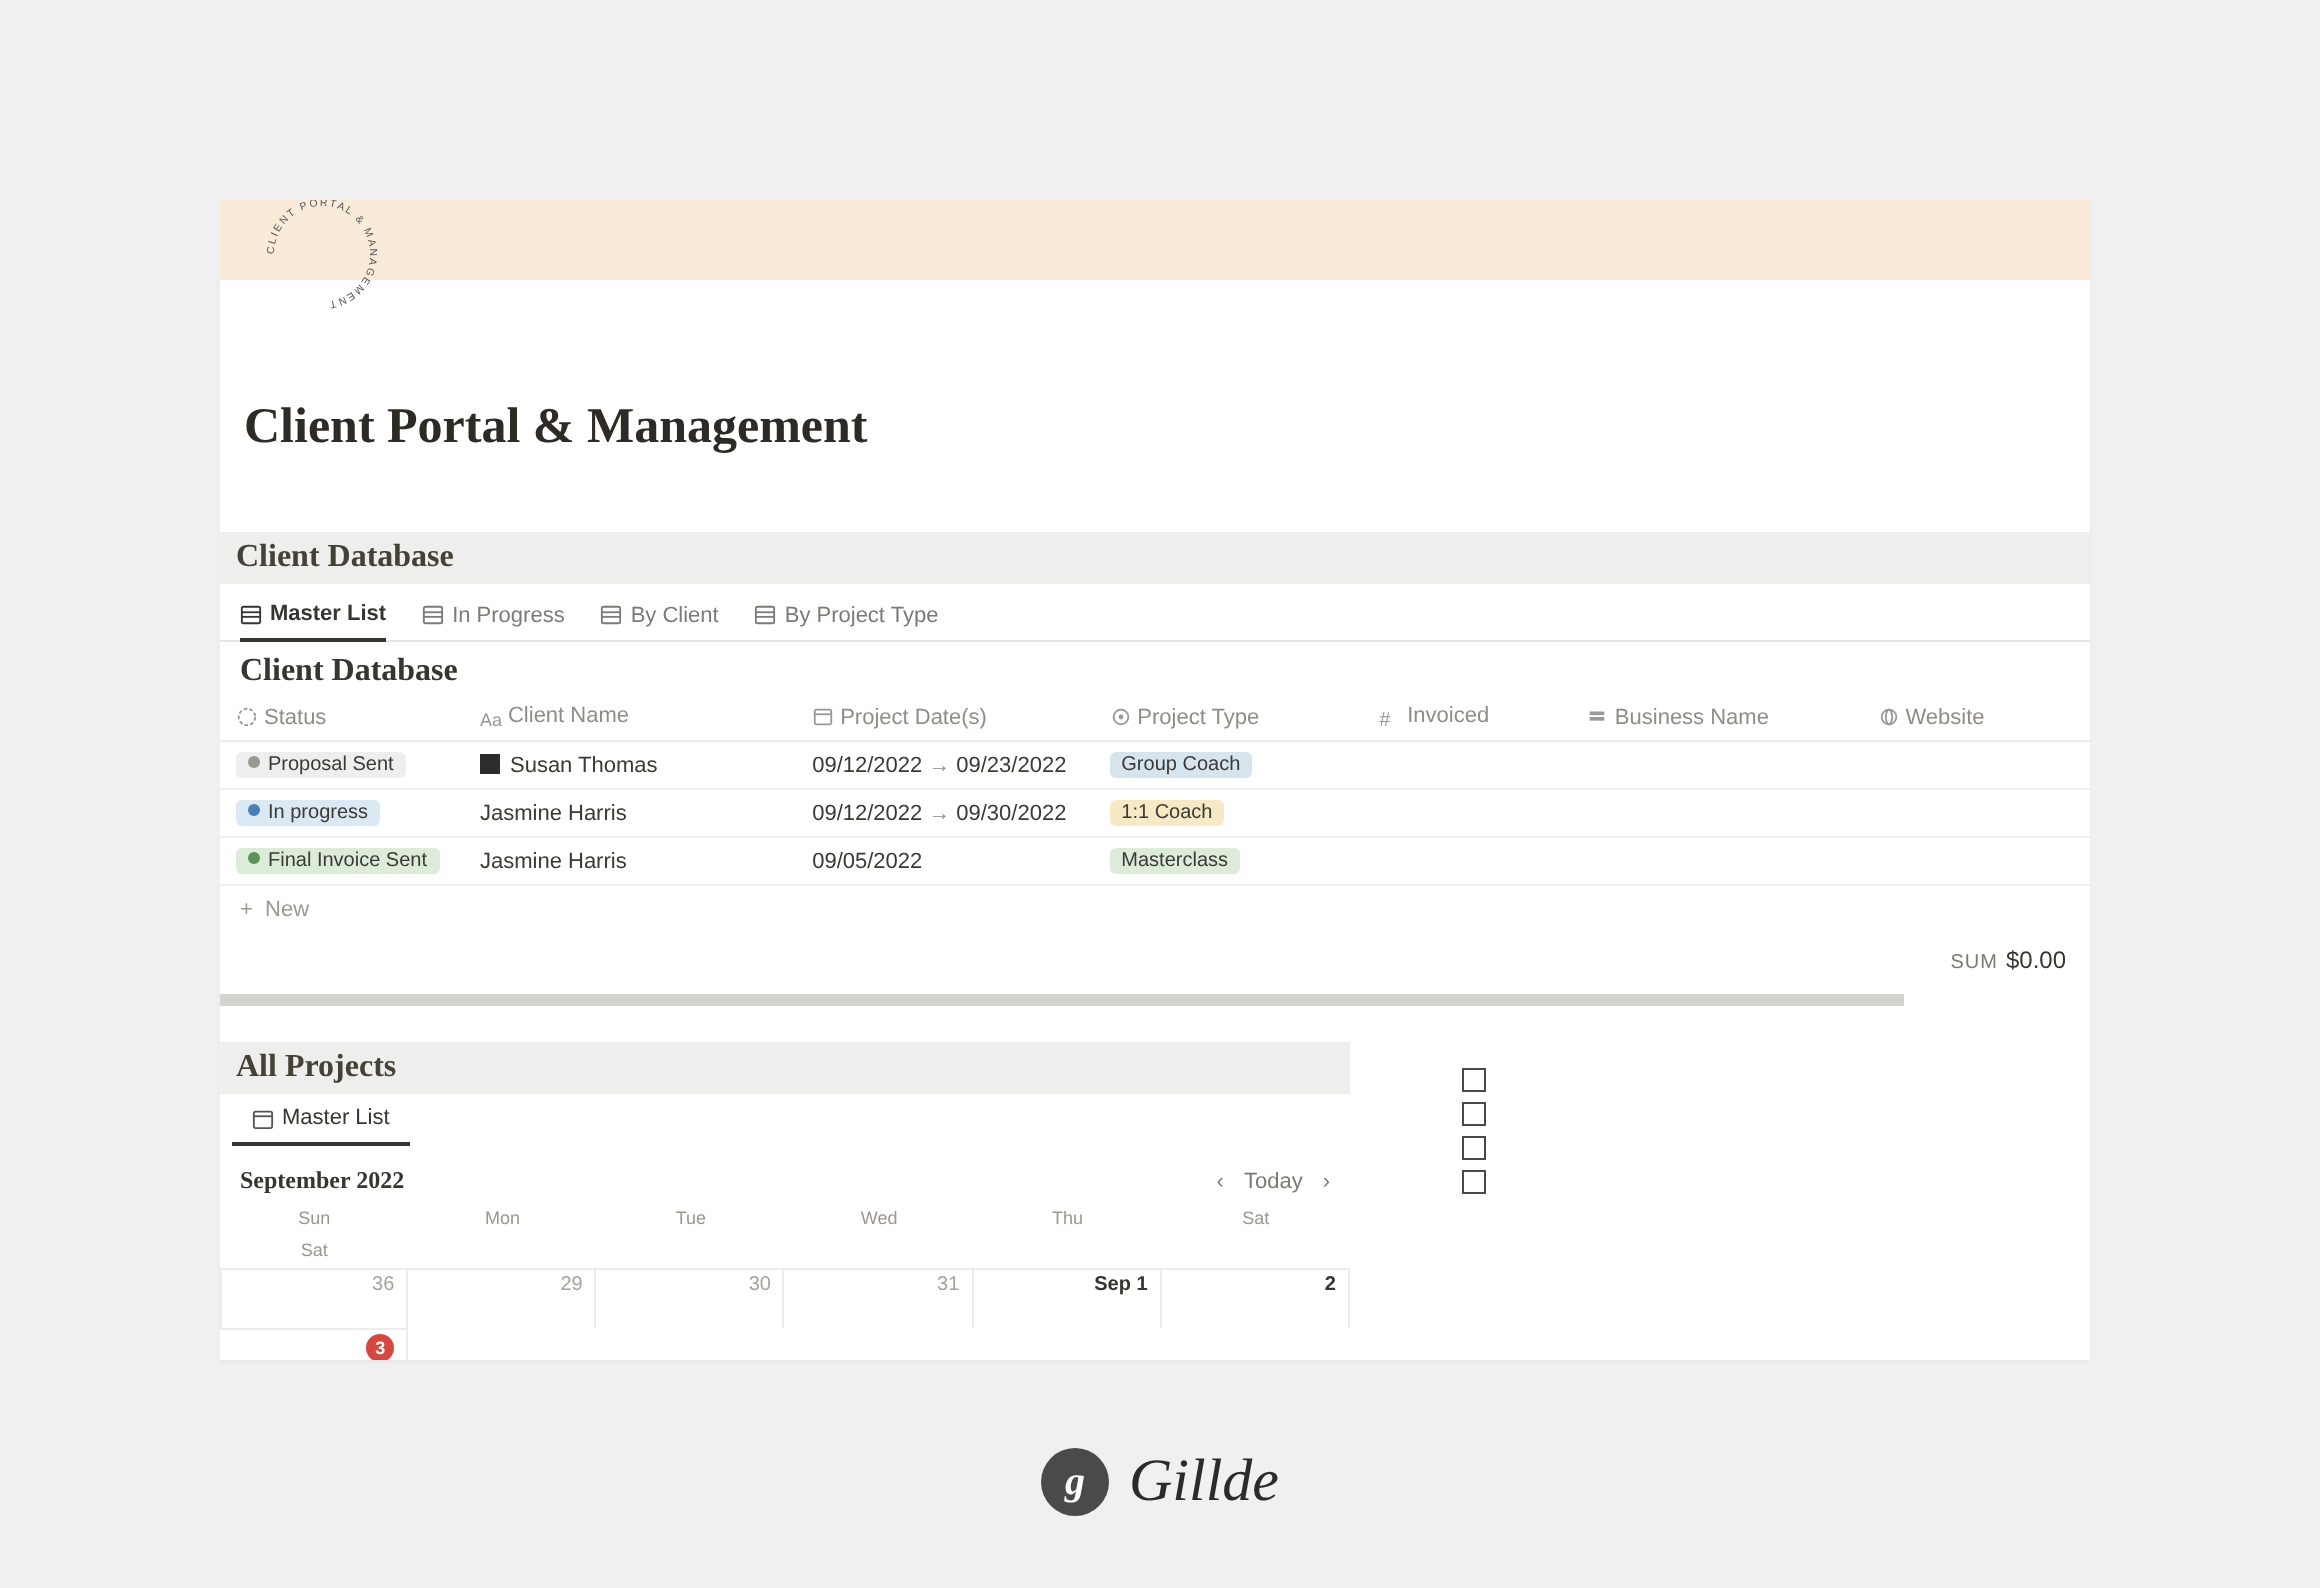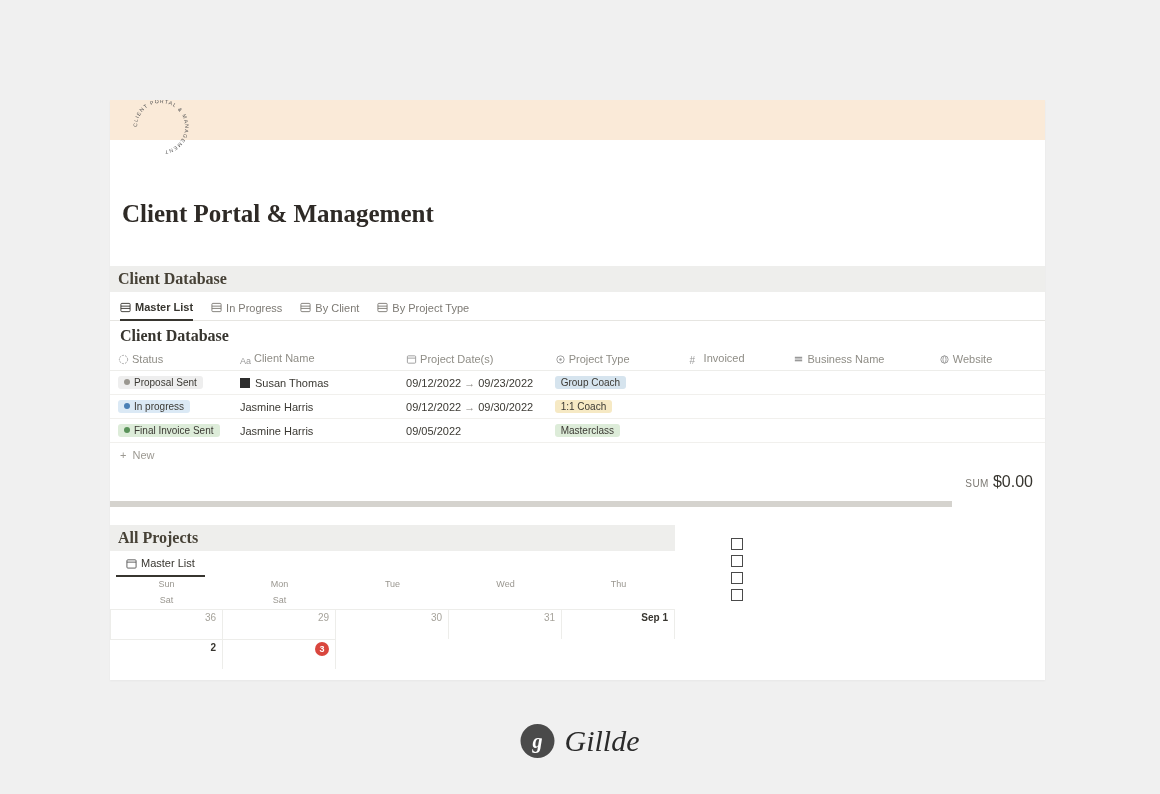--- a/index.html
+++ b/index.html
@@ -51,31 +51,31 @@
 table.db { width:100%; border-collapse:collapse; font-size:11px; }
 .db th { text-align:left; font-weight:400; color:#8f8d86; padding:5px 8px; border-bottom:1px solid #ededea; }
 .db th .hicon { width:11px; height:11px; vertical-align:-2px; margin-right:3px; display:inline-block; }
 .db td { padding:5px 8px; border-bottom:1px solid #f1f0ed; color:#3b3933; white-space:nowrap; }
 .tag { display:inline-block; padding:1px 6px; border-radius:3px; font-size:10px; }
 .dot { display:inline-block; width:6px; height:6px; border-radius:50%; margin-right:4px; vertical-align:1px; }
 .page-sq { display:inline-block; width:10px; height:10px; background:#2d2d2d; margin-right:5px; vertical-align:-1px; }
 .arrow { color:#8a8782; margin:0 3px; }
 .newrow { color:#9c9992; font-size:11px; padding:6px 10px; cursor:pointer; }
 .sumrow { text-align:right; font-size:10px; color:#7d7a74; padding:6px 12px 10px; letter-spacing:.5px; }
-.sumrow .amt { color:#37352f; font-size:16px; font-weight:500; margin-left:4px; letter-spacing:0; }
+.sumrow .amt { color:#37352f; font-size:12px; font-weight:500; margin-left:4px; letter-spacing:0; }
 .hscroll { height:6px; background:#d5d3ce; width:90%; margin-left:0; }
 .lower { display:flex; gap:50px; margin-top:18px; }
 .projects { width:565px; }
 .reminders { flex:1; padding-right:12px; }
 .view-tab { font-size:11px; color:#37352f; padding:6px 10px 6px; display:flex; gap:4px; align-items:center; border-bottom:2px solid #37352f; width:fit-content; margin-left:6px; }
 .cal-head { display:flex; justify-content:space-between; align-items:center; padding:10px 10px 4px; font-size:12px; }
 .cal-month { font-weight:700; font-family:Georgia,serif; }
 .cal-nav { display:flex; align-items:center; gap:10px; color:#7d7a74; font-size:11px; }
 .cal-nav span { cursor:pointer; }
-.cal-grid { display:grid; grid-template-columns:repeat(5,1fr); }
+.cal-grid { display:grid; grid-template-columns:repeat(6,1fr); }
 .dow { text-align:center; font-size:9px; color:#9a9790; padding:2px 0 4px; }
 .daycell { height:30px; border-top:1px solid #ededea; border-right:1px solid #ededea; text-align:right; padding:2px 6px; font-size:10px; color:#a6a39b; }
 .daycell:first-child { border-left:1px solid #ededea; }
 .daycell.cur { color:#37352f; font-weight:600; }
 .daycell .badge { display:inline-block; background:#d9463e; color:#fff; border-radius:50%; width:14px; height:14px; line-height:14px; text-align:center; font-size:9px; }
 .check { width:12px; height:12px; border:1.3px solid #4a4a4a; margin:5px 0; cursor:pointer; }
 .watermark { position:absolute; bottom:36px; left:50%; transform:translateX(-50%); display:flex; align-items:center; gap:10px; }
 .wm-circ { width:34px; height:34px; border-radius:50%; background:#4a4a4a; color:#fff; font-style:italic; font-family:Georgia,serif; font-size:20px; display:flex; align-items:center; justify-content:center; font-weight:700; }
 .wm-text { font-family:"Brush Script MT", cursive; font-size:30px; font-style:italic; color:#2b2b2b; }
 svg { display:block; }
@@ -214,20 +214,28 @@
       <div class="section-bar">All Projects</div>
       <div class="view-tab">
         <span class="tab-icon">
           <svg viewBox="0 0 12 12" width="11" height="11">
               <rect x="1" y="2" width="10" height="9" rx="1" fill="none" stroke="#555" stroke-width="1"></rect>
               <line x1="1" y1="4.5" x2="11" y2="4.5" stroke="#555"></line>
             </svg>
         </span>
         <span>Master List</span>
       </div>
+      <div class="cal-head">
+        <div class="cal-month">September 2022</div>
+        <div class="cal-nav">
+          <span>‹</span>
+          <span>Today</span>
+          <span>›</span>
+        </div>
+      </div>
       <div class="cal-grid" id="dows">
           <div class="dow">Sun</div>
           <div class="dow">Mon</div>
           <div class="dow">Tue</div>
           <div class="dow">Wed</div>
           <div class="dow">Thu</div>
           <div class="dow">Sat</div>
           <div class="dow">Sat</div>
         </div>
       <div class="cal-grid" id="days">

